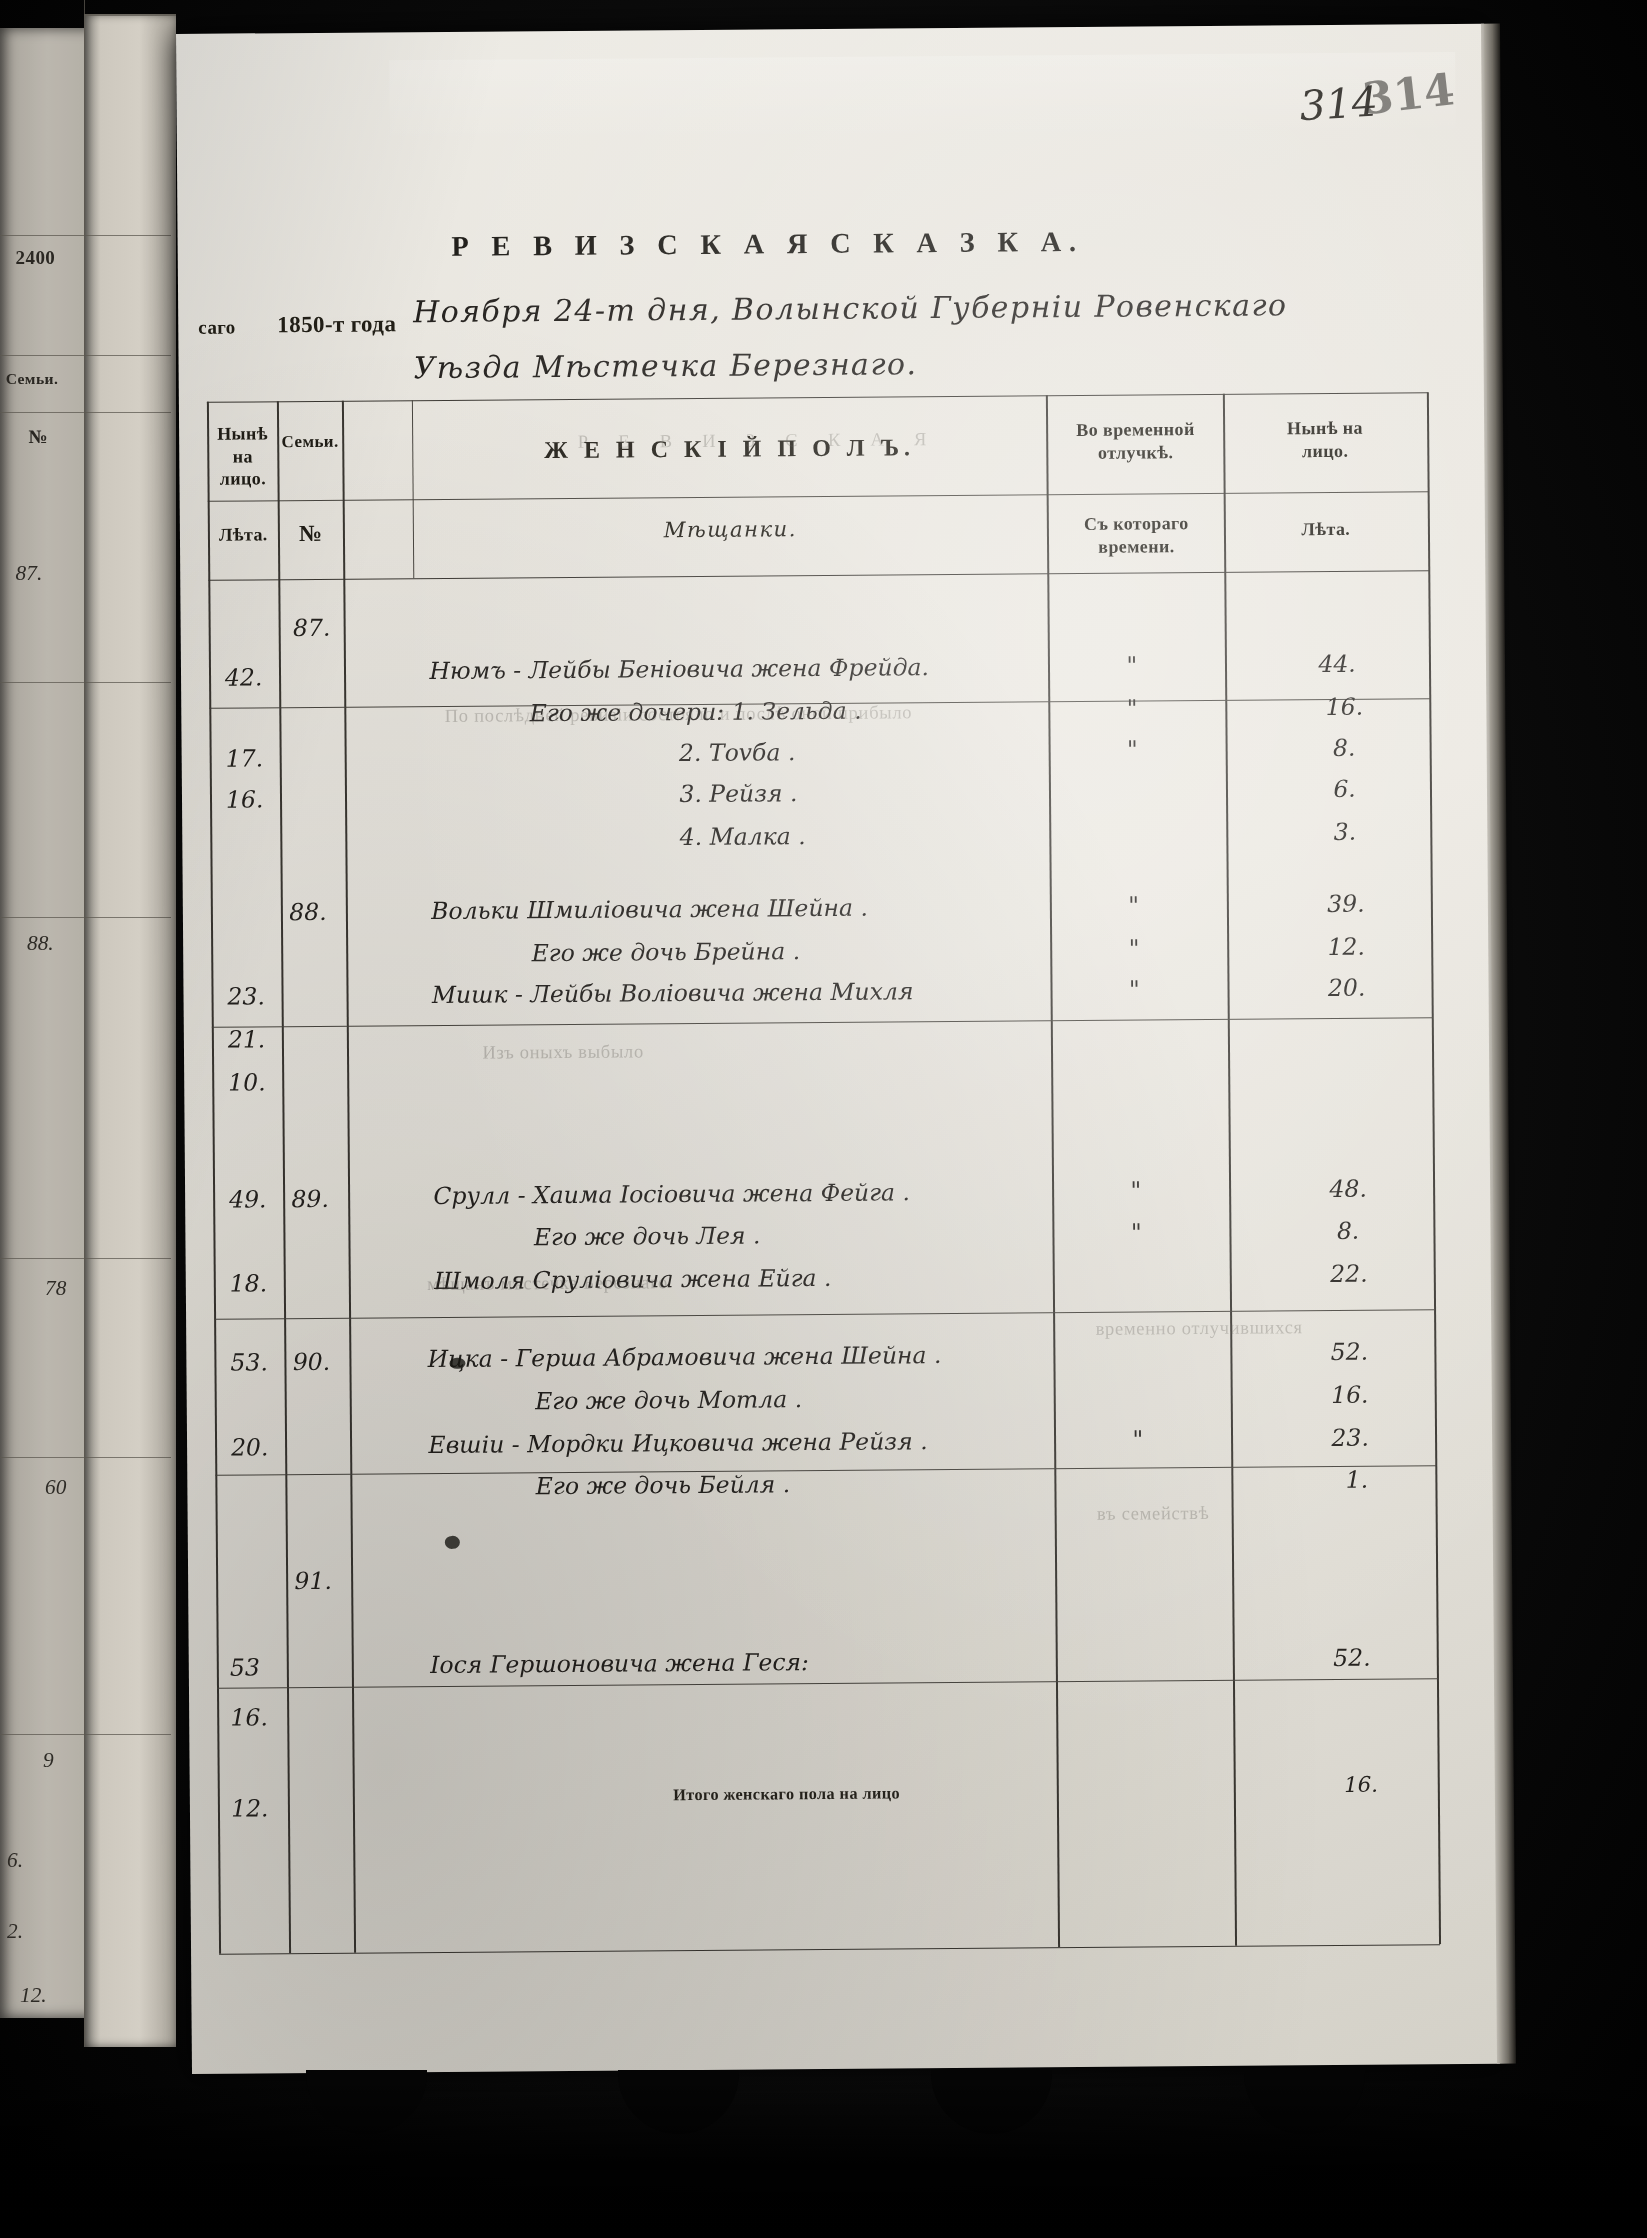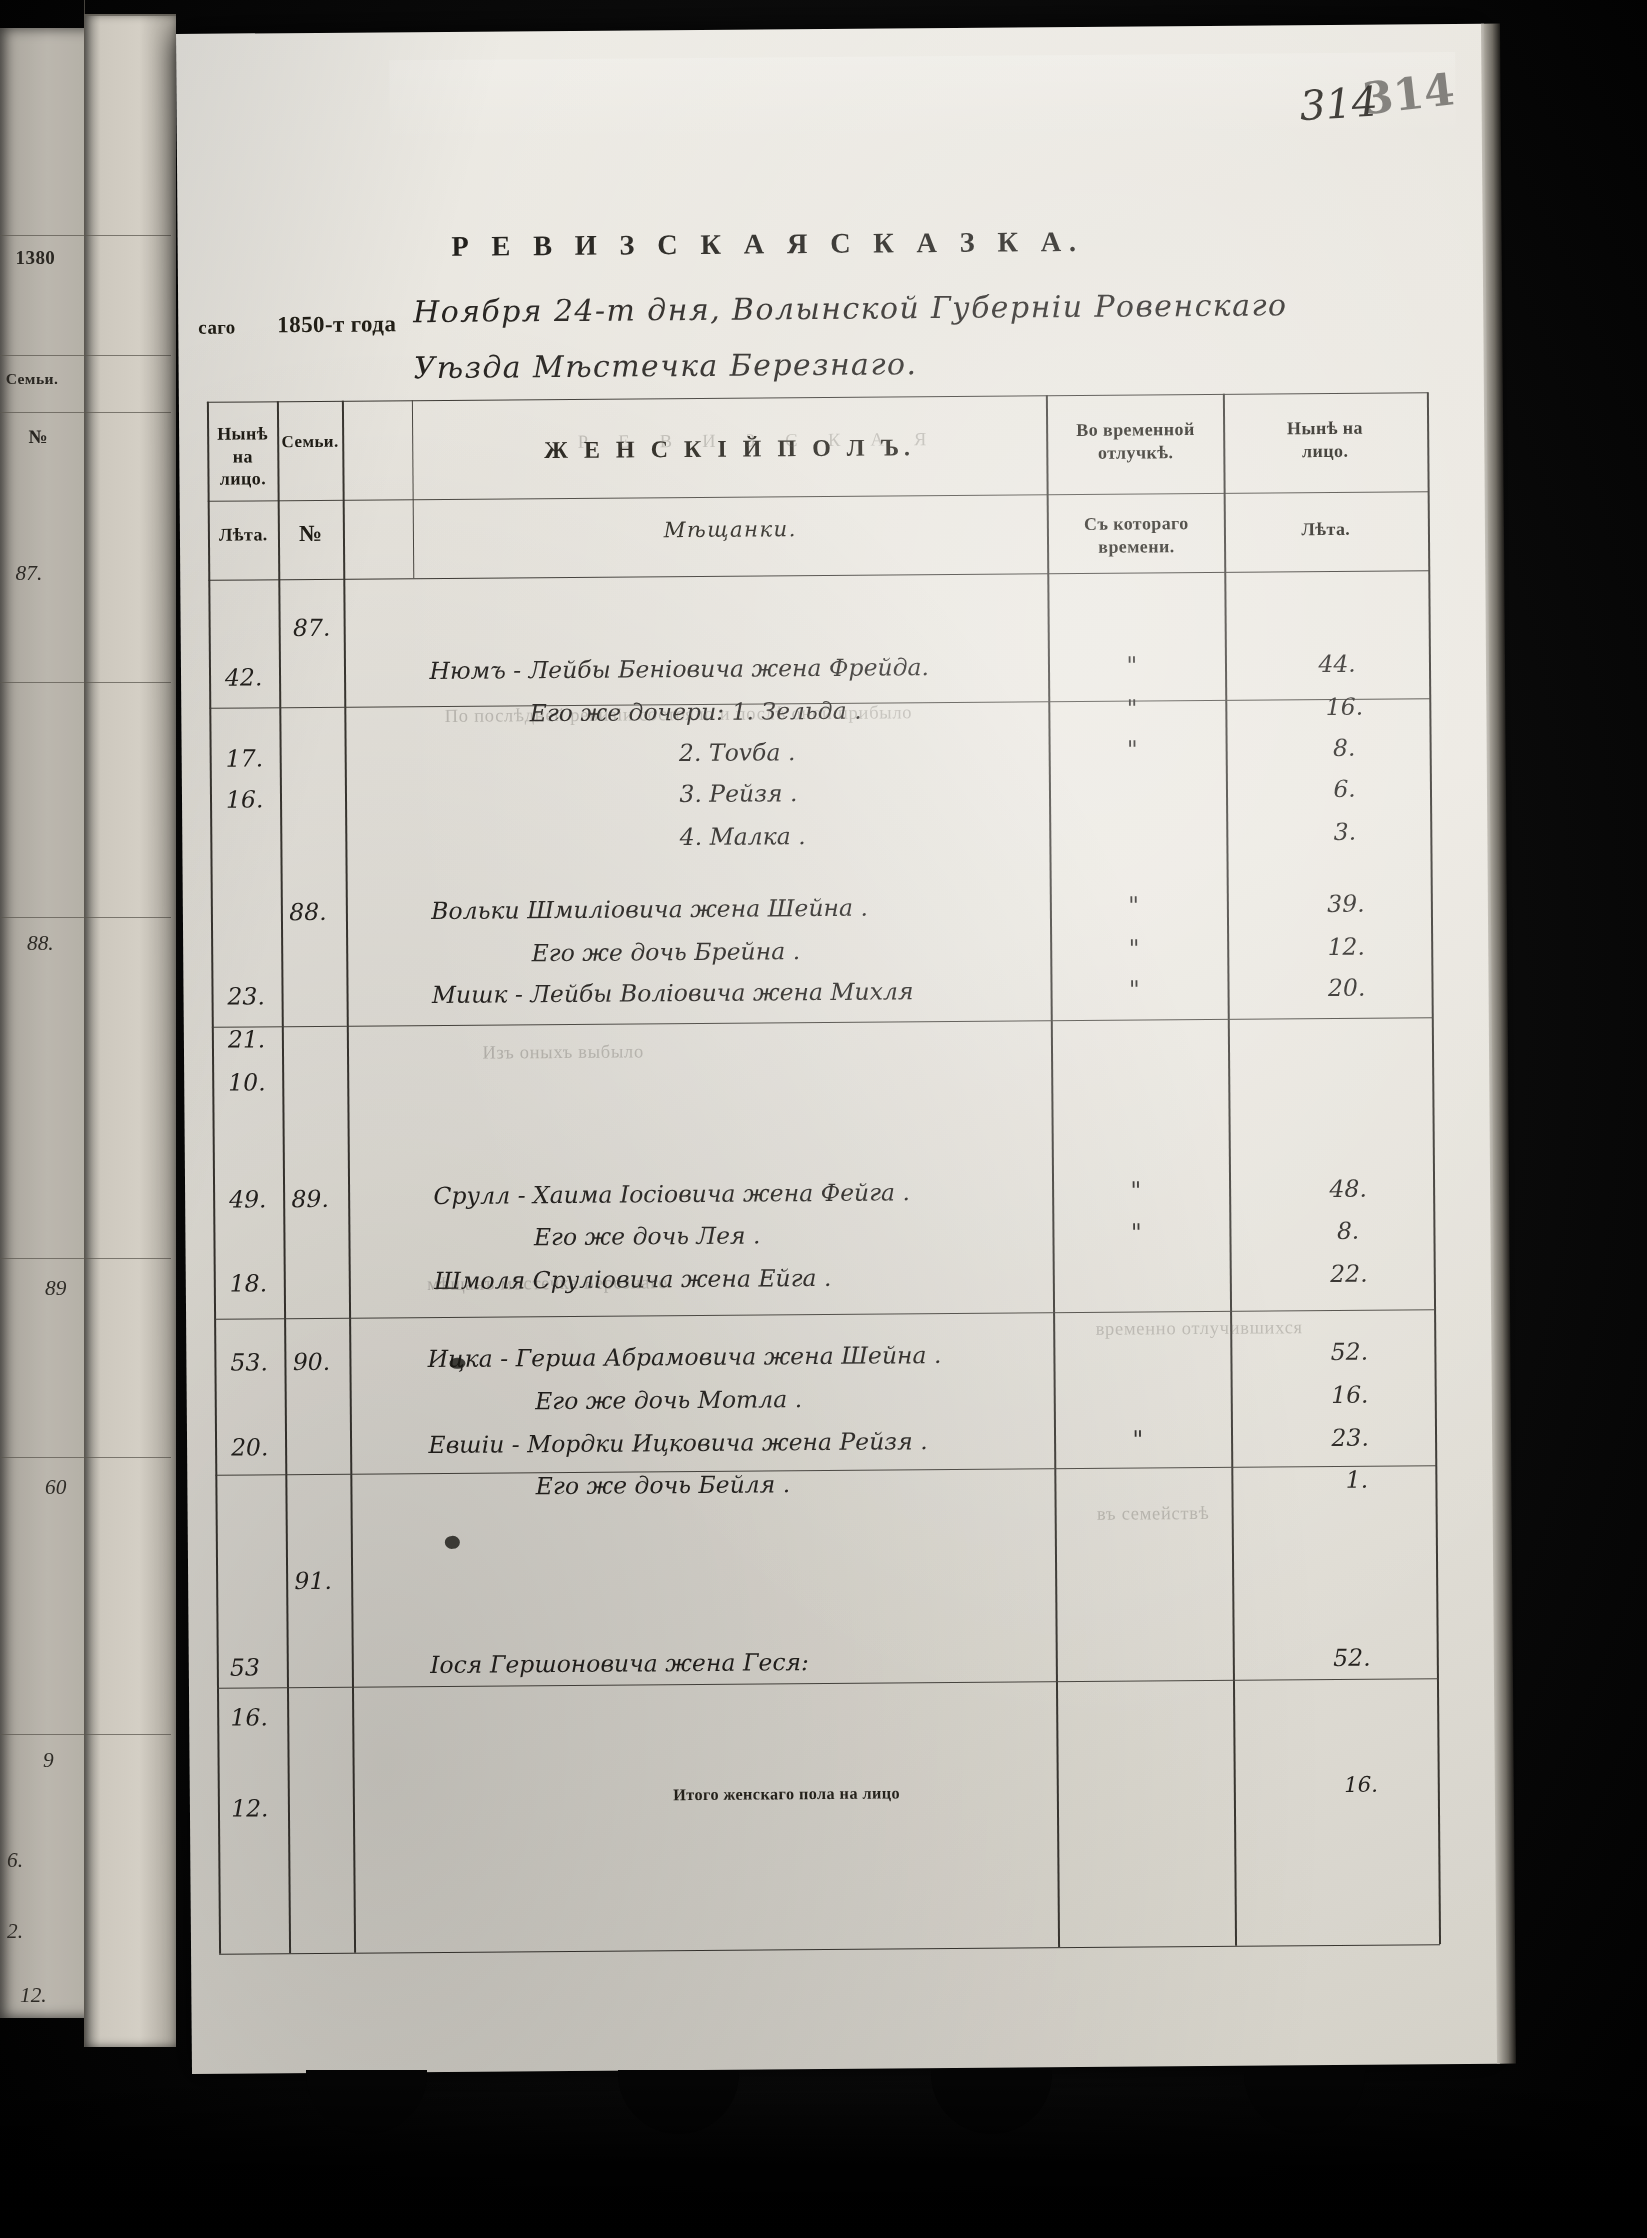--- a/index.html
+++ b/index.html
@@ -141,27 +141,27 @@
   <div class="lp-rule" style="left:0;top:235px;width:171px;height:1.4px;"></div>
   <div class="lp-rule" style="left:0;top:355px;width:171px;height:1.4px;"></div>
   <div class="lp-rule" style="left:0;top:412px;width:171px;height:1.4px;"></div>
   <div class="lp-rule" style="left:0;top:682px;width:171px;height:1.4px;"></div>
   <div class="lp-rule" style="left:0;top:917px;width:171px;height:1.4px;"></div>
   <div class="lp-rule" style="left:0;top:1258px;width:171px;height:1.4px;"></div>
   <div class="lp-rule" style="left:0;top:1457px;width:171px;height:1.4px;"></div>
   <div class="lp-rule" style="left:0;top:1734px;width:171px;height:1.4px;"></div>
   <div class="lp-rule" style="left:84px;top:0;width:1.4px;height:2047px;"></div>
 
-  <div class="lp-txt" style="left:15.6px;top:247px;font-weight:700;">1380</div>
+  <div class="lp-txt" style="left:15.6px;top:247px;font-weight:700;">2400</div>
   <div class="lp-txt sm" style="left:5.7px;top:370px;font-weight:700;">Семьи.</div>
   <div class="lp-txt" style="left:28.4px;top:426px;font-weight:700;">№</div>
 
   <div class="lp-num" style="left:15.6px;top:561px;">87.</div>
   <div class="lp-num" style="left:27px;top:931px;">88.</div>
-  <div class="lp-num" style="left:45px;top:1276px;">89</div>
+  <div class="lp-num" style="left:45px;top:1276px;">78</div>
   <div class="lp-num" style="left:45px;top:1475px;">60</div>
   <div class="lp-num" style="left:43px;top:1748px;">9</div>
   <div class="lp-num" style="left:7.1px;top:1848px;">6.</div>
   <div class="lp-num" style="left:7.1px;top:1919px;">2.</div>
   <div class="lp-num" style="left:20px;top:1983px;">12.</div>
 </div>
 
 <div class="page">
   <div class="topglow"></div>
   <div class="page-edge-r"></div>

